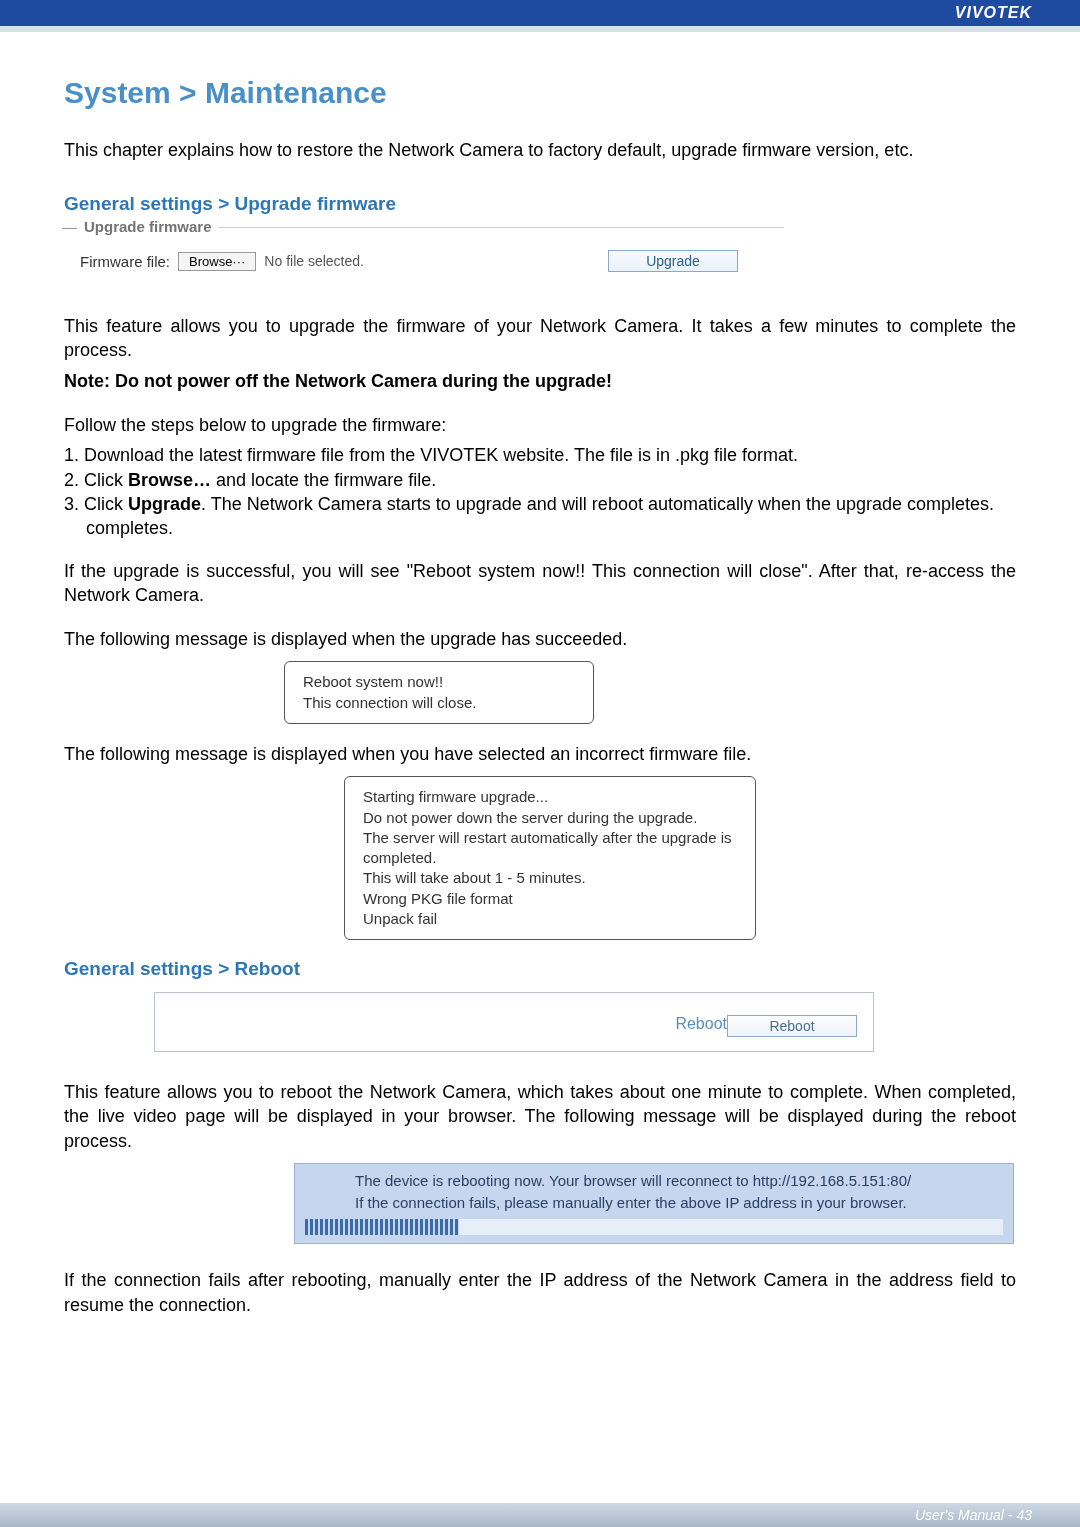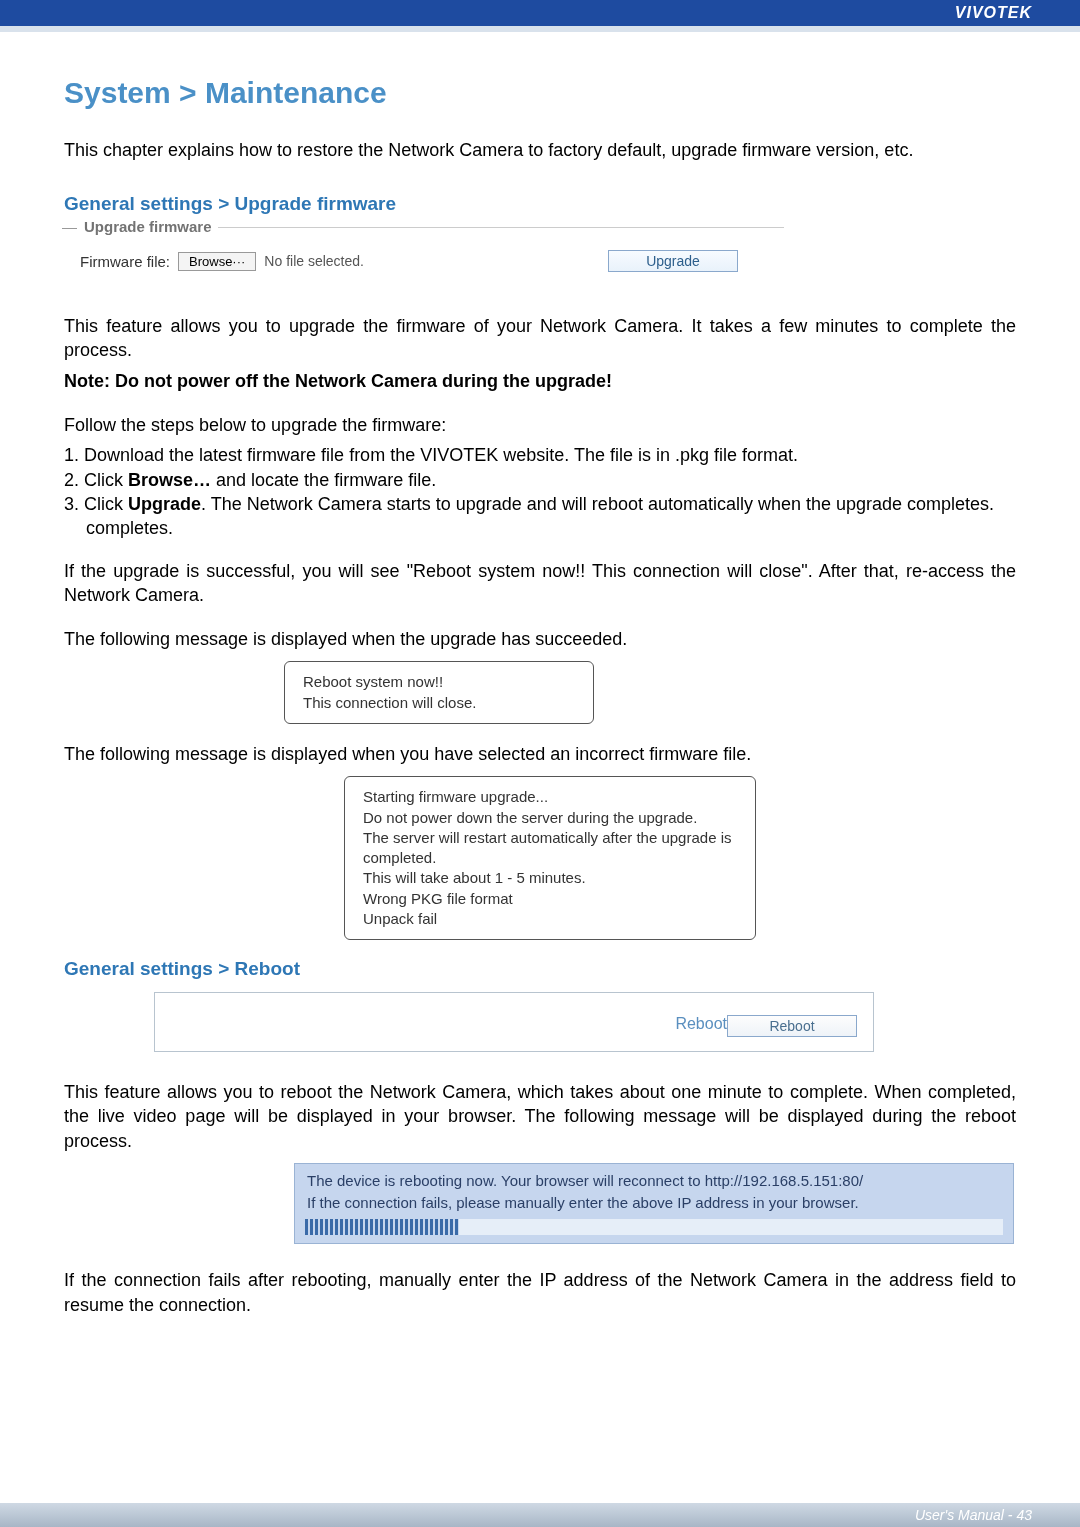--- a/index.html
+++ b/index.html
@@ -177,20 +177,21 @@
     background: #c6d6ee;
     border: 1px solid #9ab3d4;
     margin: 10px 0 10px 230px;
     width: 720px;
     font-size: 15px;
     color: #2a3f66;
     line-height: 1.45;
   }
   .reboot-msg .txt {
     padding: 6px 12px 2px 12px;
+    margin-left: 48px;
   }
   .reboot-progress {
     height: 16px;
     margin: 4px 10px 8px 10px;
     background: #e6eef8;
     position: relative;
   }
   .reboot-progress .stripes {
     position: absolute;
     left: 0; top: 0; bottom: 0;

